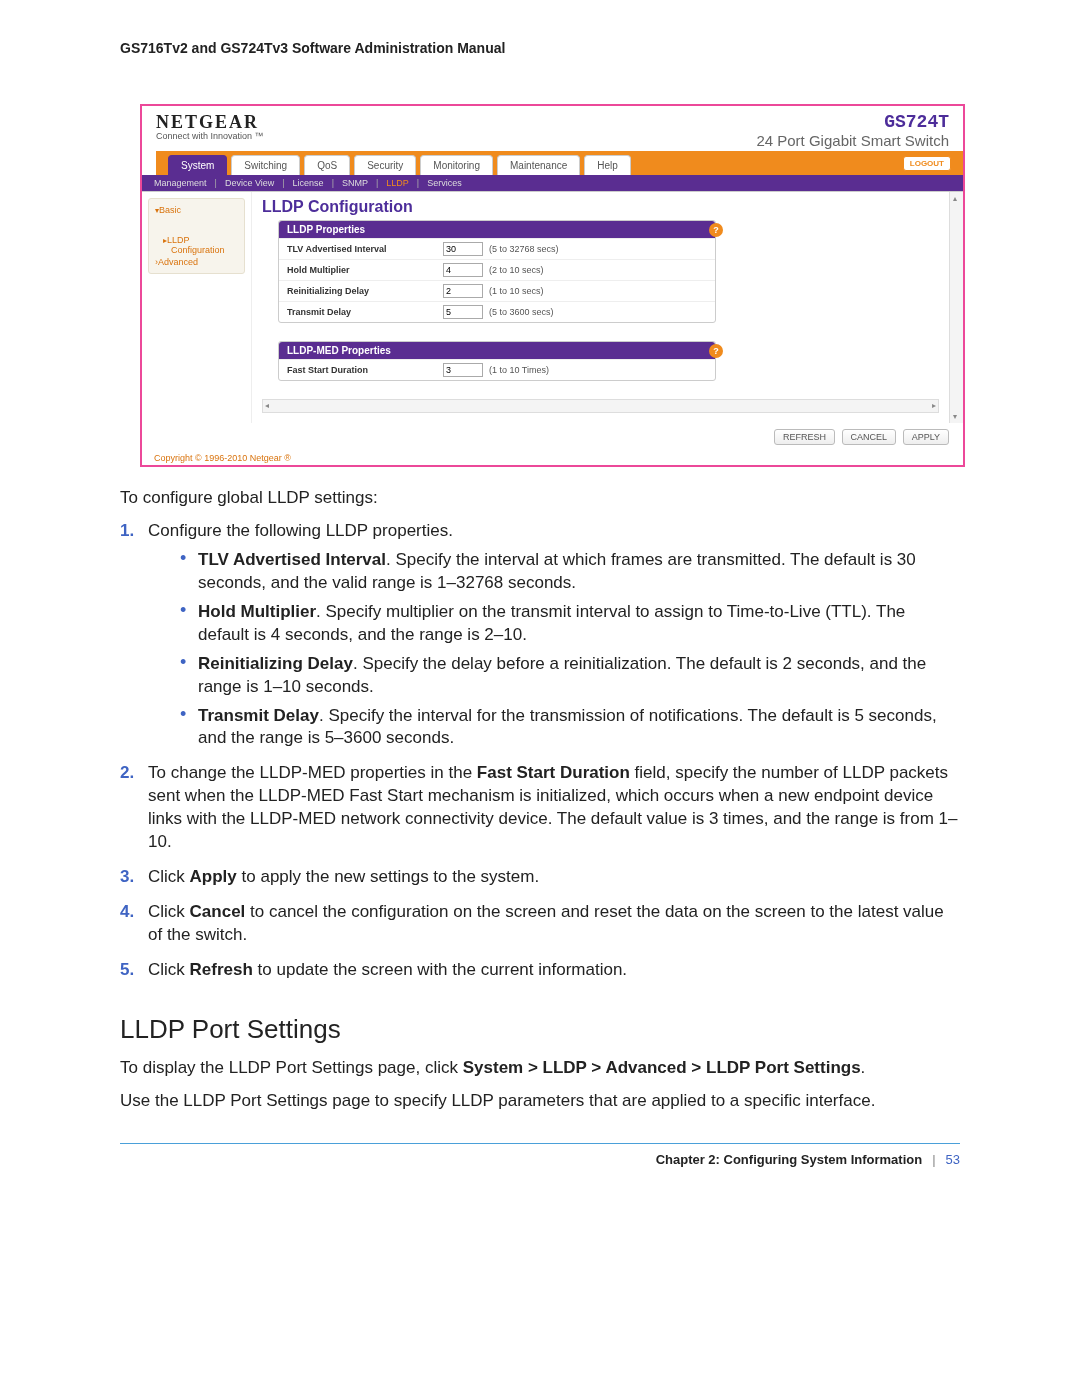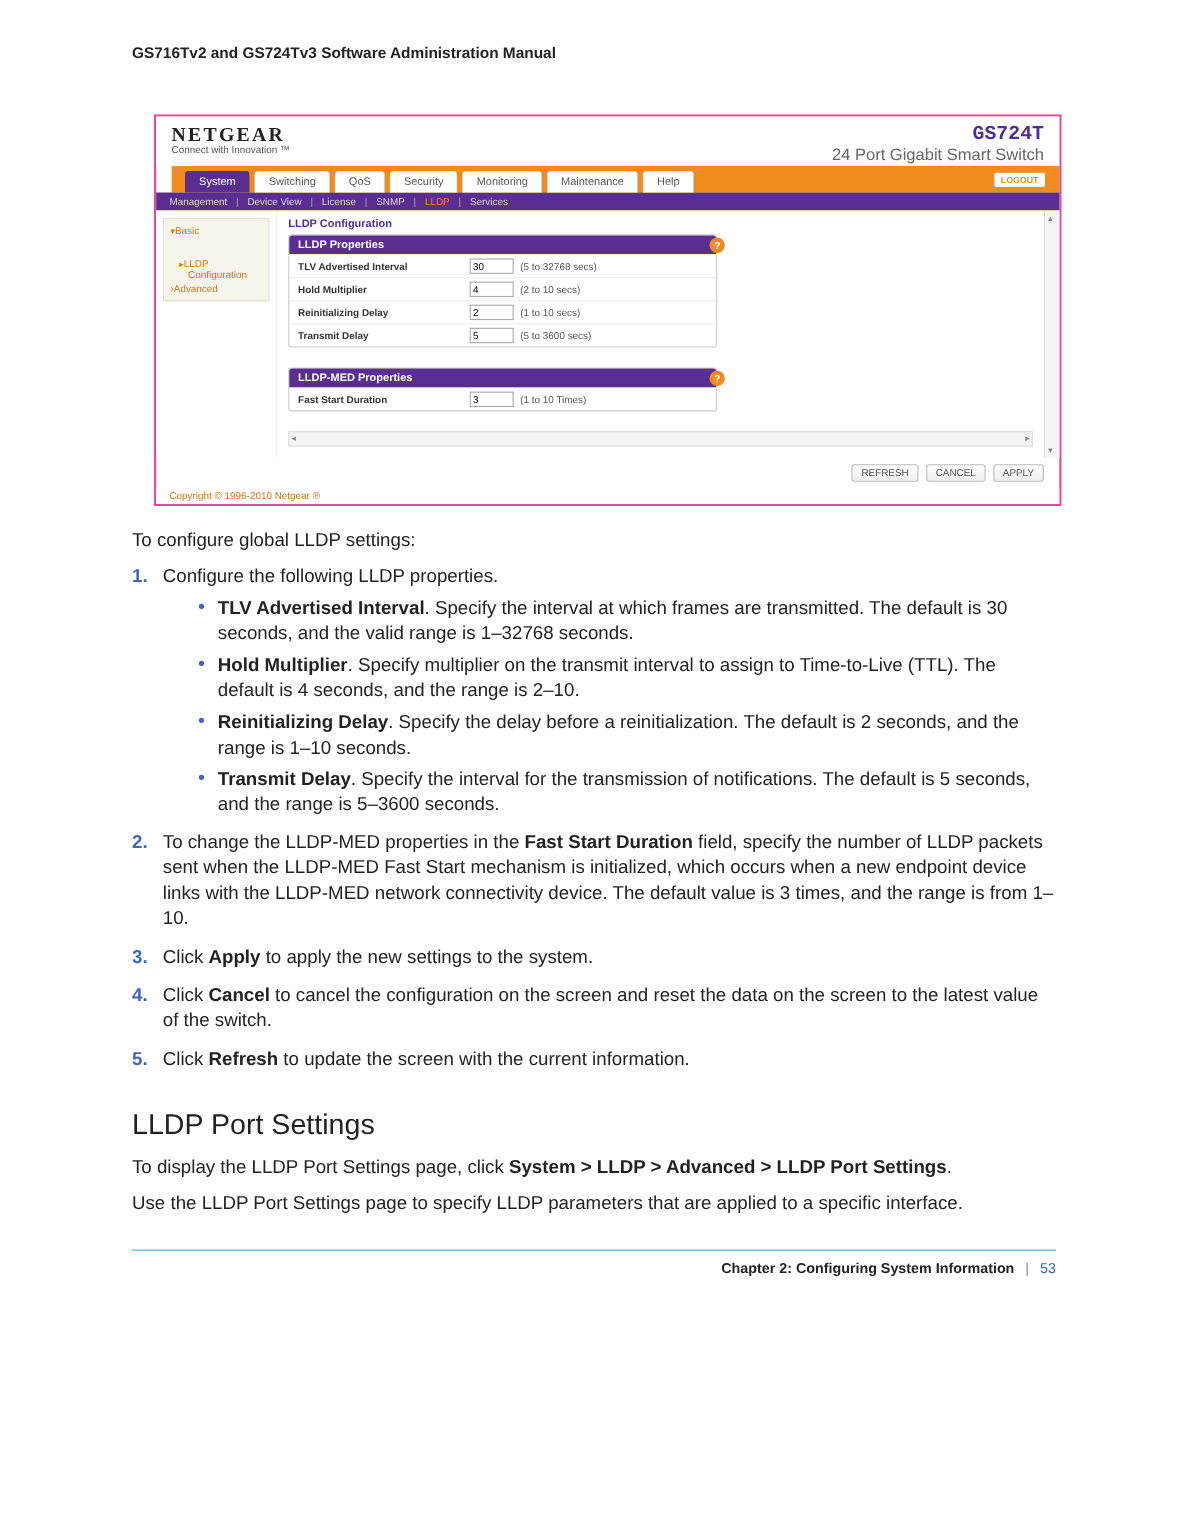--- a/index.html
+++ b/index.html
@@ -131,28 +131,29 @@
     border-left: 1px solid #ddd;
   }
   .scroll-col::before{
     content:"\25B4"; position:absolute; top:2px; left:3px; font-size:8px; color:#888;
   }
   .scroll-col::after{
     content:"\25BE"; position:absolute; bottom:2px; left:3px; font-size:8px; color:#888;
   }
   .mainpanel h3 {
     color: #4d2d9a;
-    font-size: 10px;
+    font-size: 16px;
     margin-bottom: 4px;
   }
   .propbox {
     border: 1px solid #ccc;
     border-radius: 3px;
     margin-bottom: 18px;
-    width: 390px;
+    width: 438px;
+    margin-left: 16px;
   }
   .propbox .ph {
     background: #5a2d91;
     color: #fff;
     font-size: 10px;
     font-weight: bold;
     padding: 3px 8px;
     border-radius: 3px 3px 0 0;
     position: relative;
   }

